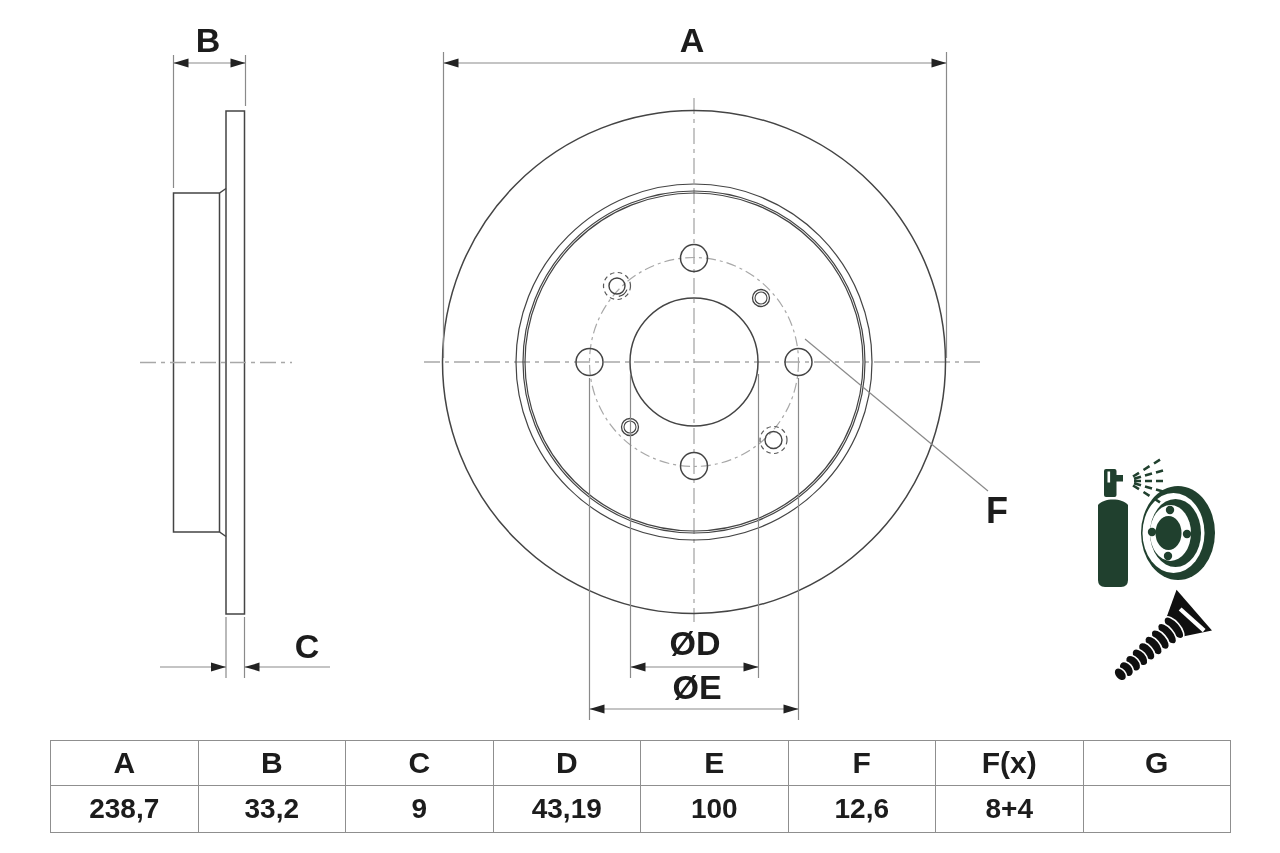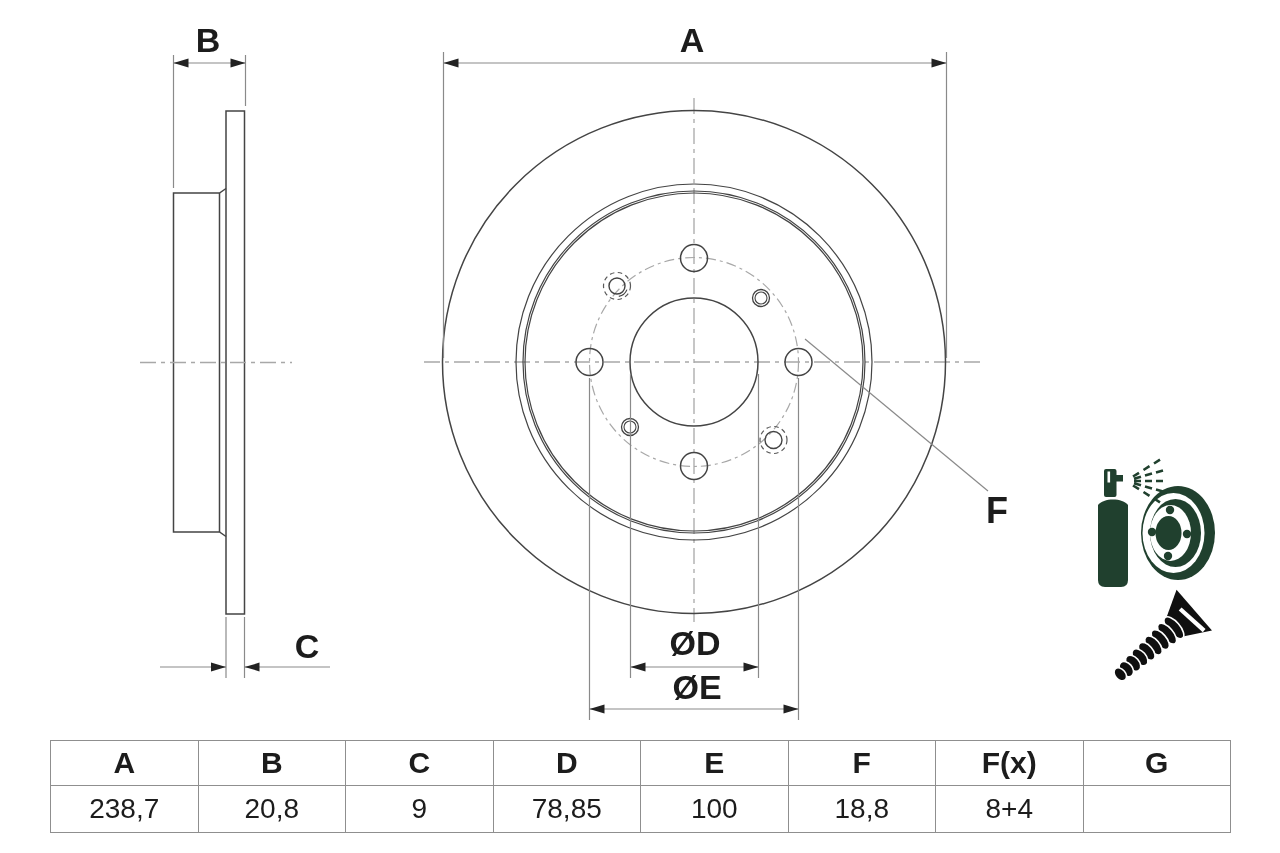--- a/index.html
+++ b/index.html
@@ -5,21 +5,21 @@
   html,body{margin:0;padding:0;background:#ffffff;}
   body{width:1280px;height:853px;position:relative;font-family:"Liberation Sans",sans-serif;overflow:hidden;}
   #drawing{position:absolute;left:0;top:0;}
   .dim-label{font-family:"Liberation Sans",sans-serif;font-weight:600;font-size:34px;fill:var(--text,#161616);}
   .dim-label-big{font-family:"Liberation Sans",sans-serif;font-weight:600;font-size:36px;fill:var(--text,#161616);}
   #spec-table{position:absolute;left:50px;top:740px;width:1181px;height:90px;
     border-collapse:collapse;table-layout:fixed;}
   #spec-table td{border:1.5px solid var(--table-border,#8f8f8f);text-align:center;vertical-align:middle;
     color:var(--text,#1c1c1c);padding:0;}
   #spec-table tr.hdr td{font-weight:bold;font-size:30px;height:44px;}
-  #spec-table tr.val td{font-weight:normal;font-size:28px;height:46px;text-align:center;}
+  #spec-table tr.val td{font-weight:bold;font-size:28px;height:46px;text-align:center;}
 </style>
 </head>
 <body>
 
 <svg id="drawing" width="1280" height="735" viewBox="0 0 1280 735" xmlns="http://www.w3.org/2000/svg">
 
   <g stroke="var(--line-dark,#444)" stroke-width="1.5" fill="none">
 
     <path d="M226,111 H244.5 V614 H226 Z"></path>
 
@@ -176,22 +176,22 @@
       <td>B</td>
       <td>C</td>
       <td>D</td>
       <td>E</td>
       <td>F</td>
       <td>F(x)</td>
       <td>G</td>
     </tr>
     <tr class="val">
       <td>238,7</td>
-      <td>20,8</td>
+      <td>33,2</td>
       <td>9</td>
-      <td>78,85</td>
+      <td>43,19</td>
       <td>100</td>
-      <td>18,8</td>
+      <td>12,6</td>
       <td>8+4</td>
       <td></td>
     </tr>
   </tbody>
 </table>
 
 </body></html>

